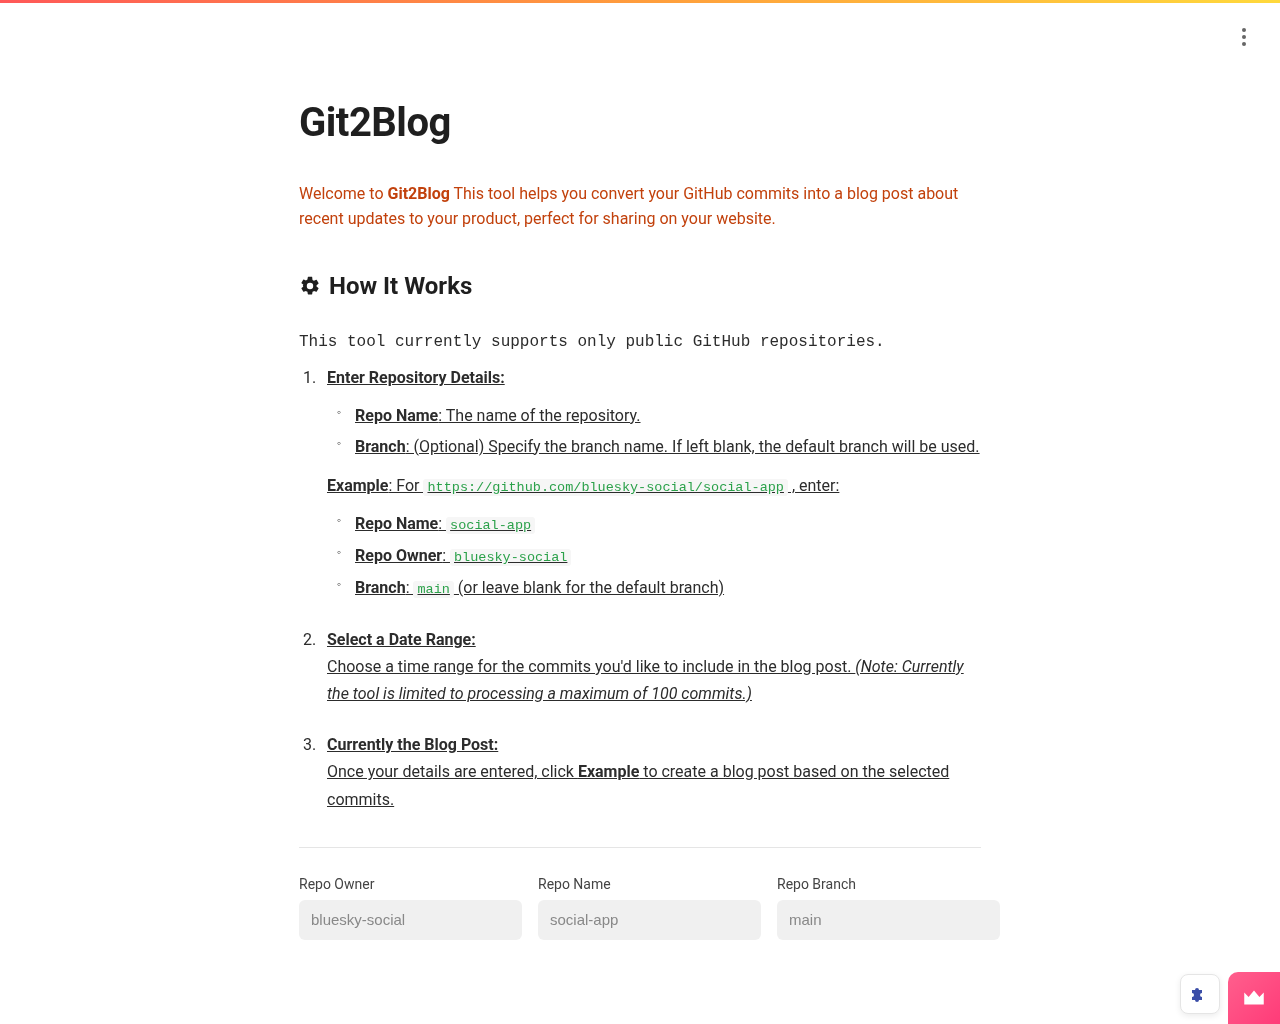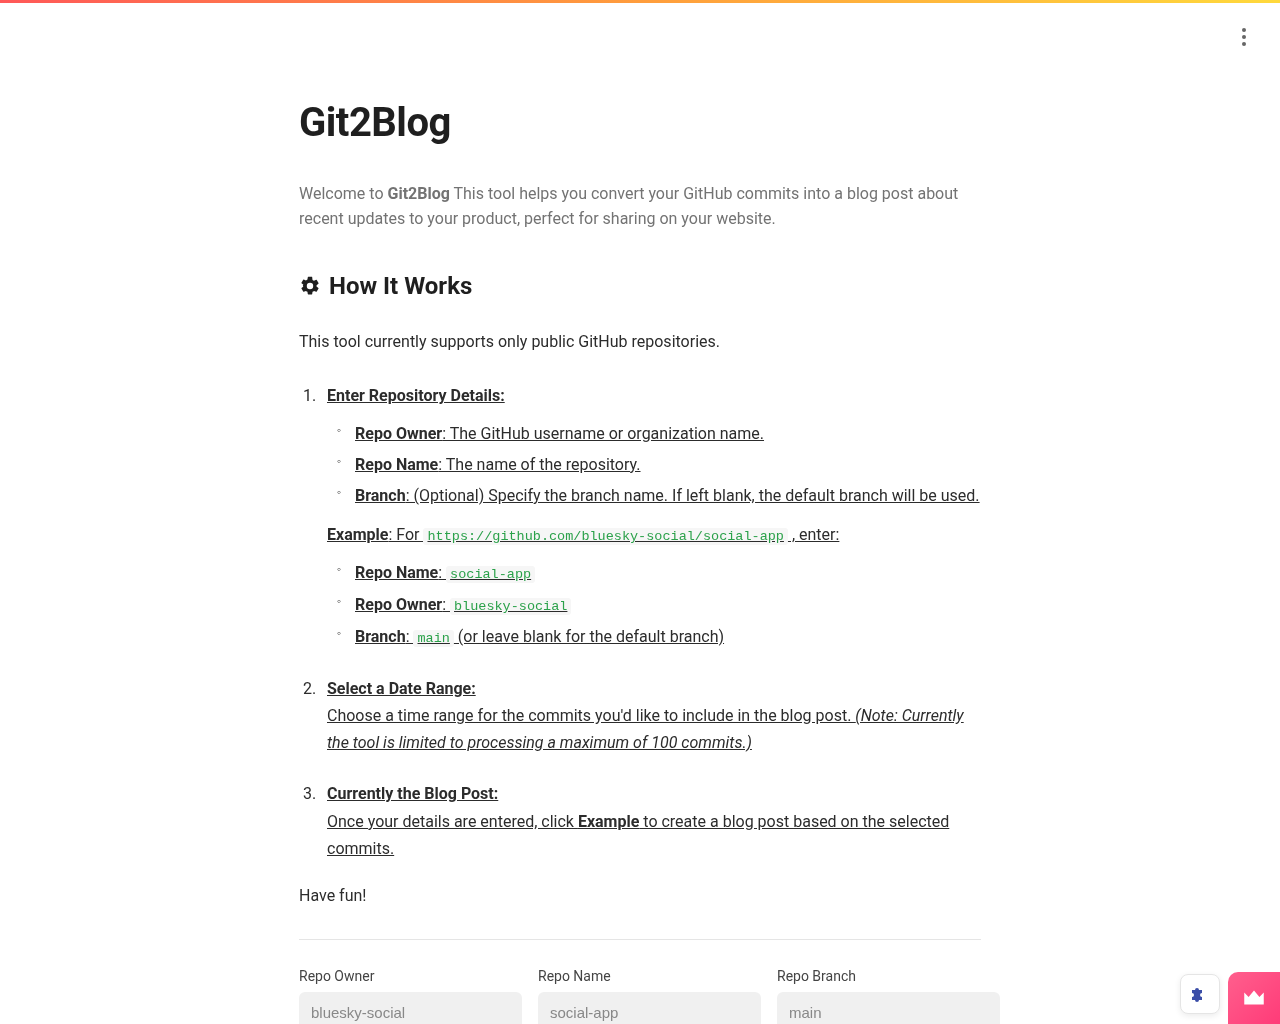--- a/index.html
+++ b/index.html
@@ -39,38 +39,39 @@
   h1 {
     font-size: 40px;
     font-weight: 700;
     color: #1f1f1f;
     letter-spacing: -0.5px;
     margin-bottom: 36px;
   }
   p.intro {
     font-size: 16px;
     line-height: 1.55;
-    color: #737373;
+    color: #c2410c;
     margin-bottom: 40px;
   }
   p.intro strong { font-weight: 700; }
   h2 {
     font-size: 24px;
     font-weight: 700;
     color: #1f1f1f;
     margin-bottom: 30px;
     display: flex;
     align-items: center;
     gap: 8px;
   }
   h2 svg { width: 22px; height: 22px; flex: 0 0 auto; }
   p.support {
     font-size: 16px;
     line-height: 1.55;
-    margin-bottom: 28px;
+    margin-bottom: 10px;
+    font-family: Liberation Mono, monospace;
   }
   ol.steps {
     list-style: none;
     counter-reset: step;
     padding-left: 0;
     text-decoration: underline;
   }
   ol.steps > li {
     counter-increment: step;
     padding-left: 28px;
@@ -200,21 +201,20 @@
       </svg>
     <span>How It Works</span>
   </h2>
 
   <p class="support">This tool currently supports only public GitHub repositories.</p>
 
   <ol class="steps">
     <li>
       <strong>Enter Repository Details:</strong>
       <ul class="sub">
-        <li><strong>Repo Owner</strong><span>: The GitHub username or organization name.</span></li>
         <li><strong>Repo Name</strong><span>: The name of the repository.</span></li>
         <li><strong>Branch</strong><span>: (Optional) Specify the branch name. If left blank, the default branch will be used.</span></li>
       </ul>
       <div class="example-line">
         <strong>Example</strong><span>: For </span><code>https://github.com/bluesky-social/social-app</code><span> , enter:</span>
       </div>
       <ul class="sub">
         <li><strong>Repo Name</strong>: <code>social-app</code></li>
         <li><strong>Repo Owner</strong>: <code>bluesky-social</code></li>
         <li><strong>Branch</strong>: <code>main</code><span> (or leave blank for the default branch)</span></li>
@@ -223,21 +223,20 @@
     <li>
       <strong>Select a Date Range:</strong><br>
       <span>Choose a time range for the commits you'd like to include in the blog post. </span><em class="note">(Note: Currently the tool is limited to processing a maximum of 100 commits.)</em>
     </li>
     <li>
       <strong>Currently the Blog Post:</strong><br>
       <span>Once your details are entered, click </span><strong>Example</strong><span> to create a blog post based on the selected commits.</span>
     </li>
   </ol>
 
-  <p class="fun">Have fun!</p>
 
   <hr class="divider">
 
   <div class="form-row">
     <div class="field">
       <label>Repo Owner</label>
       <input type="text" placeholder="bluesky-social" style="">
     </div>
     <div class="field">
       <label>Repo Name</label>

